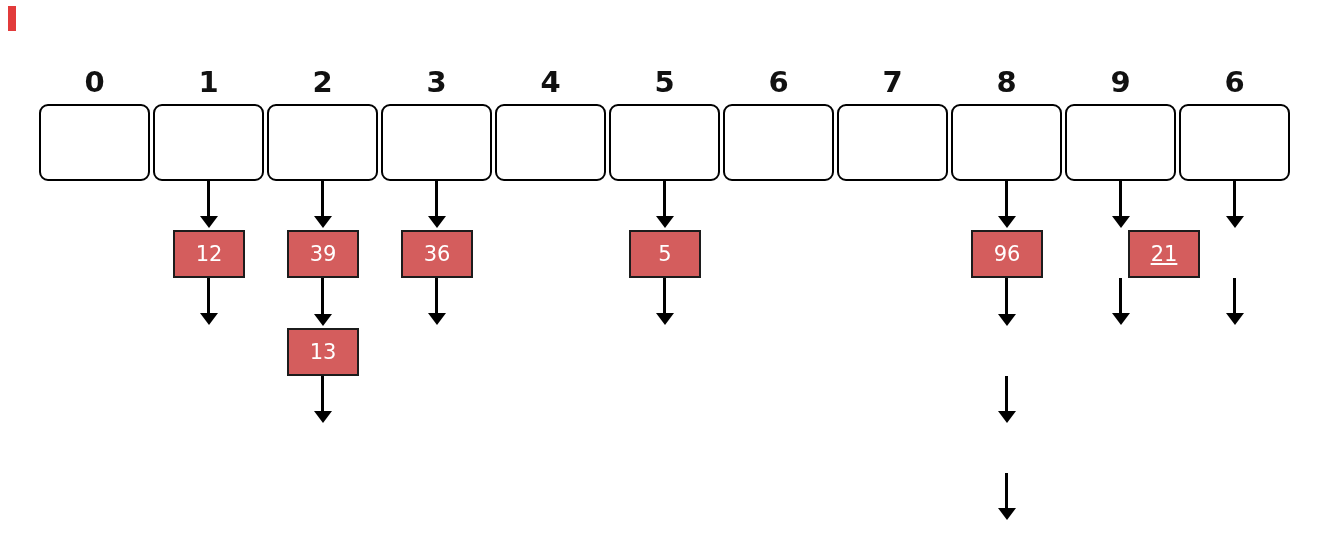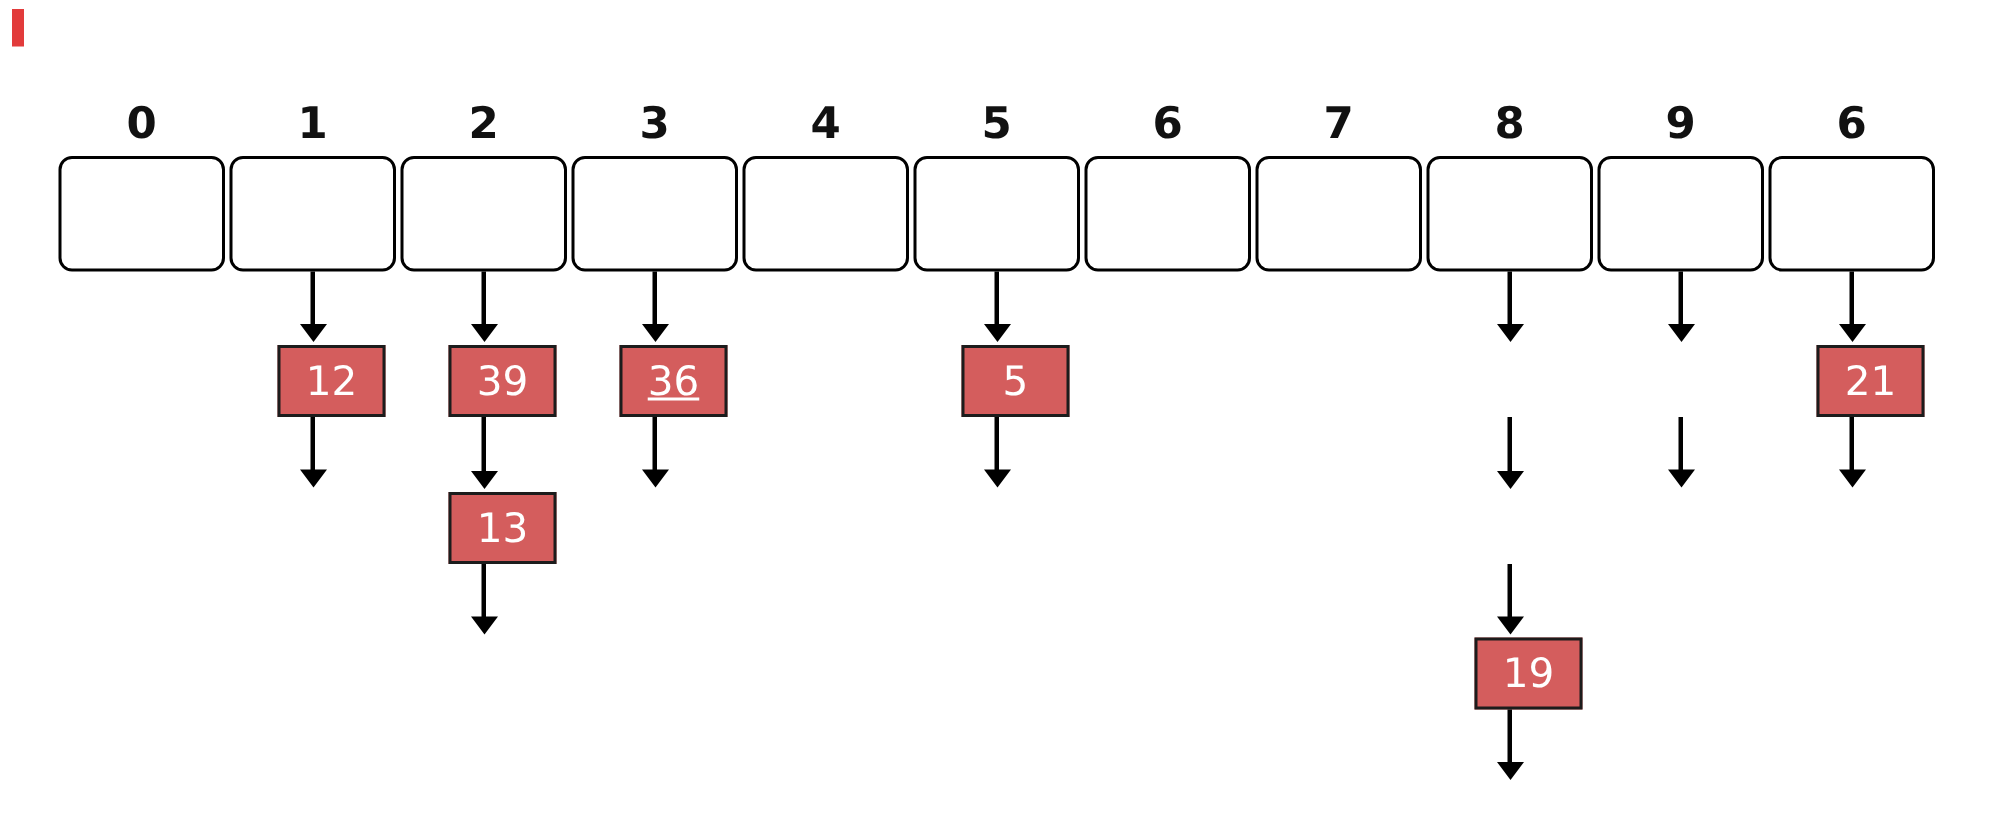--- a/index.html
+++ b/index.html
@@ -43,25 +43,24 @@
     color: #111111;
   }
   .node {
     position: absolute;
     box-sizing: border-box;
     width: 72px;
     height: 48px;
     border: 2.5px solid var(--node-border, #1c1c1c);
     background: var(--node-fill, #d45d5d);
     color: #ffffff;
-    font-size: 27px;
+    font-size: 21px;
     display: flex;
     align-items: center;
     justify-content: center;
-    margin-left: 12px;
   }
   .arrow-line {
     position: absolute;
     width: 3px;
     background: var(--arrow, #000000);
   }
   .arrow-head {
     position: absolute;
     width: 0;
     height: 0;
@@ -91,53 +90,53 @@
     <div class="node" style="left: 287px; top: 230px;">39</div>
     <div class="arrow-line" style="left: 321px; top: 278px; height: 38px;"></div>
     <div class="arrow-head" style="left: 313.5px; top: 314px;"></div>
     <div class="node" style="left: 287px; top: 328px;">13</div>
     <div class="arrow-line" style="left: 321px; top: 376px; height: 37px;"></div>
     <div class="arrow-head" style="left: 313.5px; top: 411px;"></div>
     <div class="bucket-label" style="left: 381px;">3</div>
     <div class="bucket" style="left: 381px; top: 104px;"></div>
     <div class="arrow-line" style="left: 435px; top: 181px; height: 37px;"></div>
     <div class="arrow-head" style="left: 427.5px; top: 216px;"></div>
-    <div class="node" style="left: 401px; top: 230px; text-decoration: underline;">36</div>
+    <div class="node" style="left: 401px; top: 230px;">36</div>
     <div class="arrow-line" style="left: 435px; top: 278px; height: 37px;"></div>
     <div class="arrow-head" style="left: 427.5px; top: 313px;"></div>
     <div class="bucket-label" style="left: 495px;">4</div>
     <div class="bucket" style="left: 495px; top: 104px;"></div>
     <div class="bucket-label" style="left: 609px;">5</div>
     <div class="bucket" style="left: 609px; top: 104px;"></div>
     <div class="arrow-line" style="left: 663px; top: 181px; height: 37px;"></div>
     <div class="arrow-head" style="left: 655.5px; top: 216px;"></div>
     <div class="node" style="left: 629px; top: 230px;">5</div>
     <div class="arrow-line" style="left: 663px; top: 278px; height: 37px;"></div>
     <div class="arrow-head" style="left: 655.5px; top: 313px;"></div>
     <div class="bucket-label" style="left: 723px;">6</div>
     <div class="bucket" style="left: 723px; top: 104px;"></div>
     <div class="bucket-label" style="left: 837px;">7</div>
     <div class="bucket" style="left: 837px; top: 104px;"></div>
     <div class="bucket-label" style="left: 951px;">8</div>
     <div class="bucket" style="left: 951px; top: 104px;"></div>
     <div class="arrow-line" style="left: 1005px; top: 181px; height: 37px;"></div>
     <div class="arrow-head" style="left: 997.5px; top: 216px;"></div>
+    <div class="node" style="left: 971px; top: 230px;">96</div>
     <div class="arrow-line" style="left: 1005px; top: 278px; height: 38px;"></div>
     <div class="arrow-head" style="left: 997.5px; top: 314px;"></div>
     <div class="arrow-line" style="left: 1005px; top: 376px; height: 37px;"></div>
     <div class="arrow-head" style="left: 997.5px; top: 411px;"></div>
-    <div class="node" style="left: 971px; top: 425px;">19</div>
     <div class="arrow-line" style="left: 1005px; top: 473px; height: 37px;"></div>
     <div class="arrow-head" style="left: 997.5px; top: 508px;"></div>
     <div class="bucket-label" style="left: 1065px;">9</div>
     <div class="bucket" style="left: 1065px; top: 104px;"></div>
     <div class="arrow-line" style="left: 1119px; top: 181px; height: 37px;"></div>
     <div class="arrow-head" style="left: 1111.5px; top: 216px;"></div>
     <div class="arrow-line" style="left: 1119px; top: 278px; height: 37px;"></div>
     <div class="arrow-head" style="left: 1111.5px; top: 313px;"></div>
     <div class="bucket-label" style="left: 1179px;">6</div>
     <div class="bucket" style="left: 1179px; top: 104px;"></div>
     <div class="arrow-line" style="left: 1233px; top: 181px; height: 37px;"></div>
     <div class="arrow-head" style="left: 1225.5px; top: 216px;"></div>
-    <div class="node" style="left: 1199px; top: 230px;">21</div>
+    <div class="node" style="left: 1128px; top: 230px; text-decoration: underline;">21</div>
     <div class="arrow-line" style="left: 1233px; top: 278px; height: 37px;"></div>
     <div class="arrow-head" style="left: 1225.5px; top: 313px;"></div>
   </div>
 
 </body></html>

